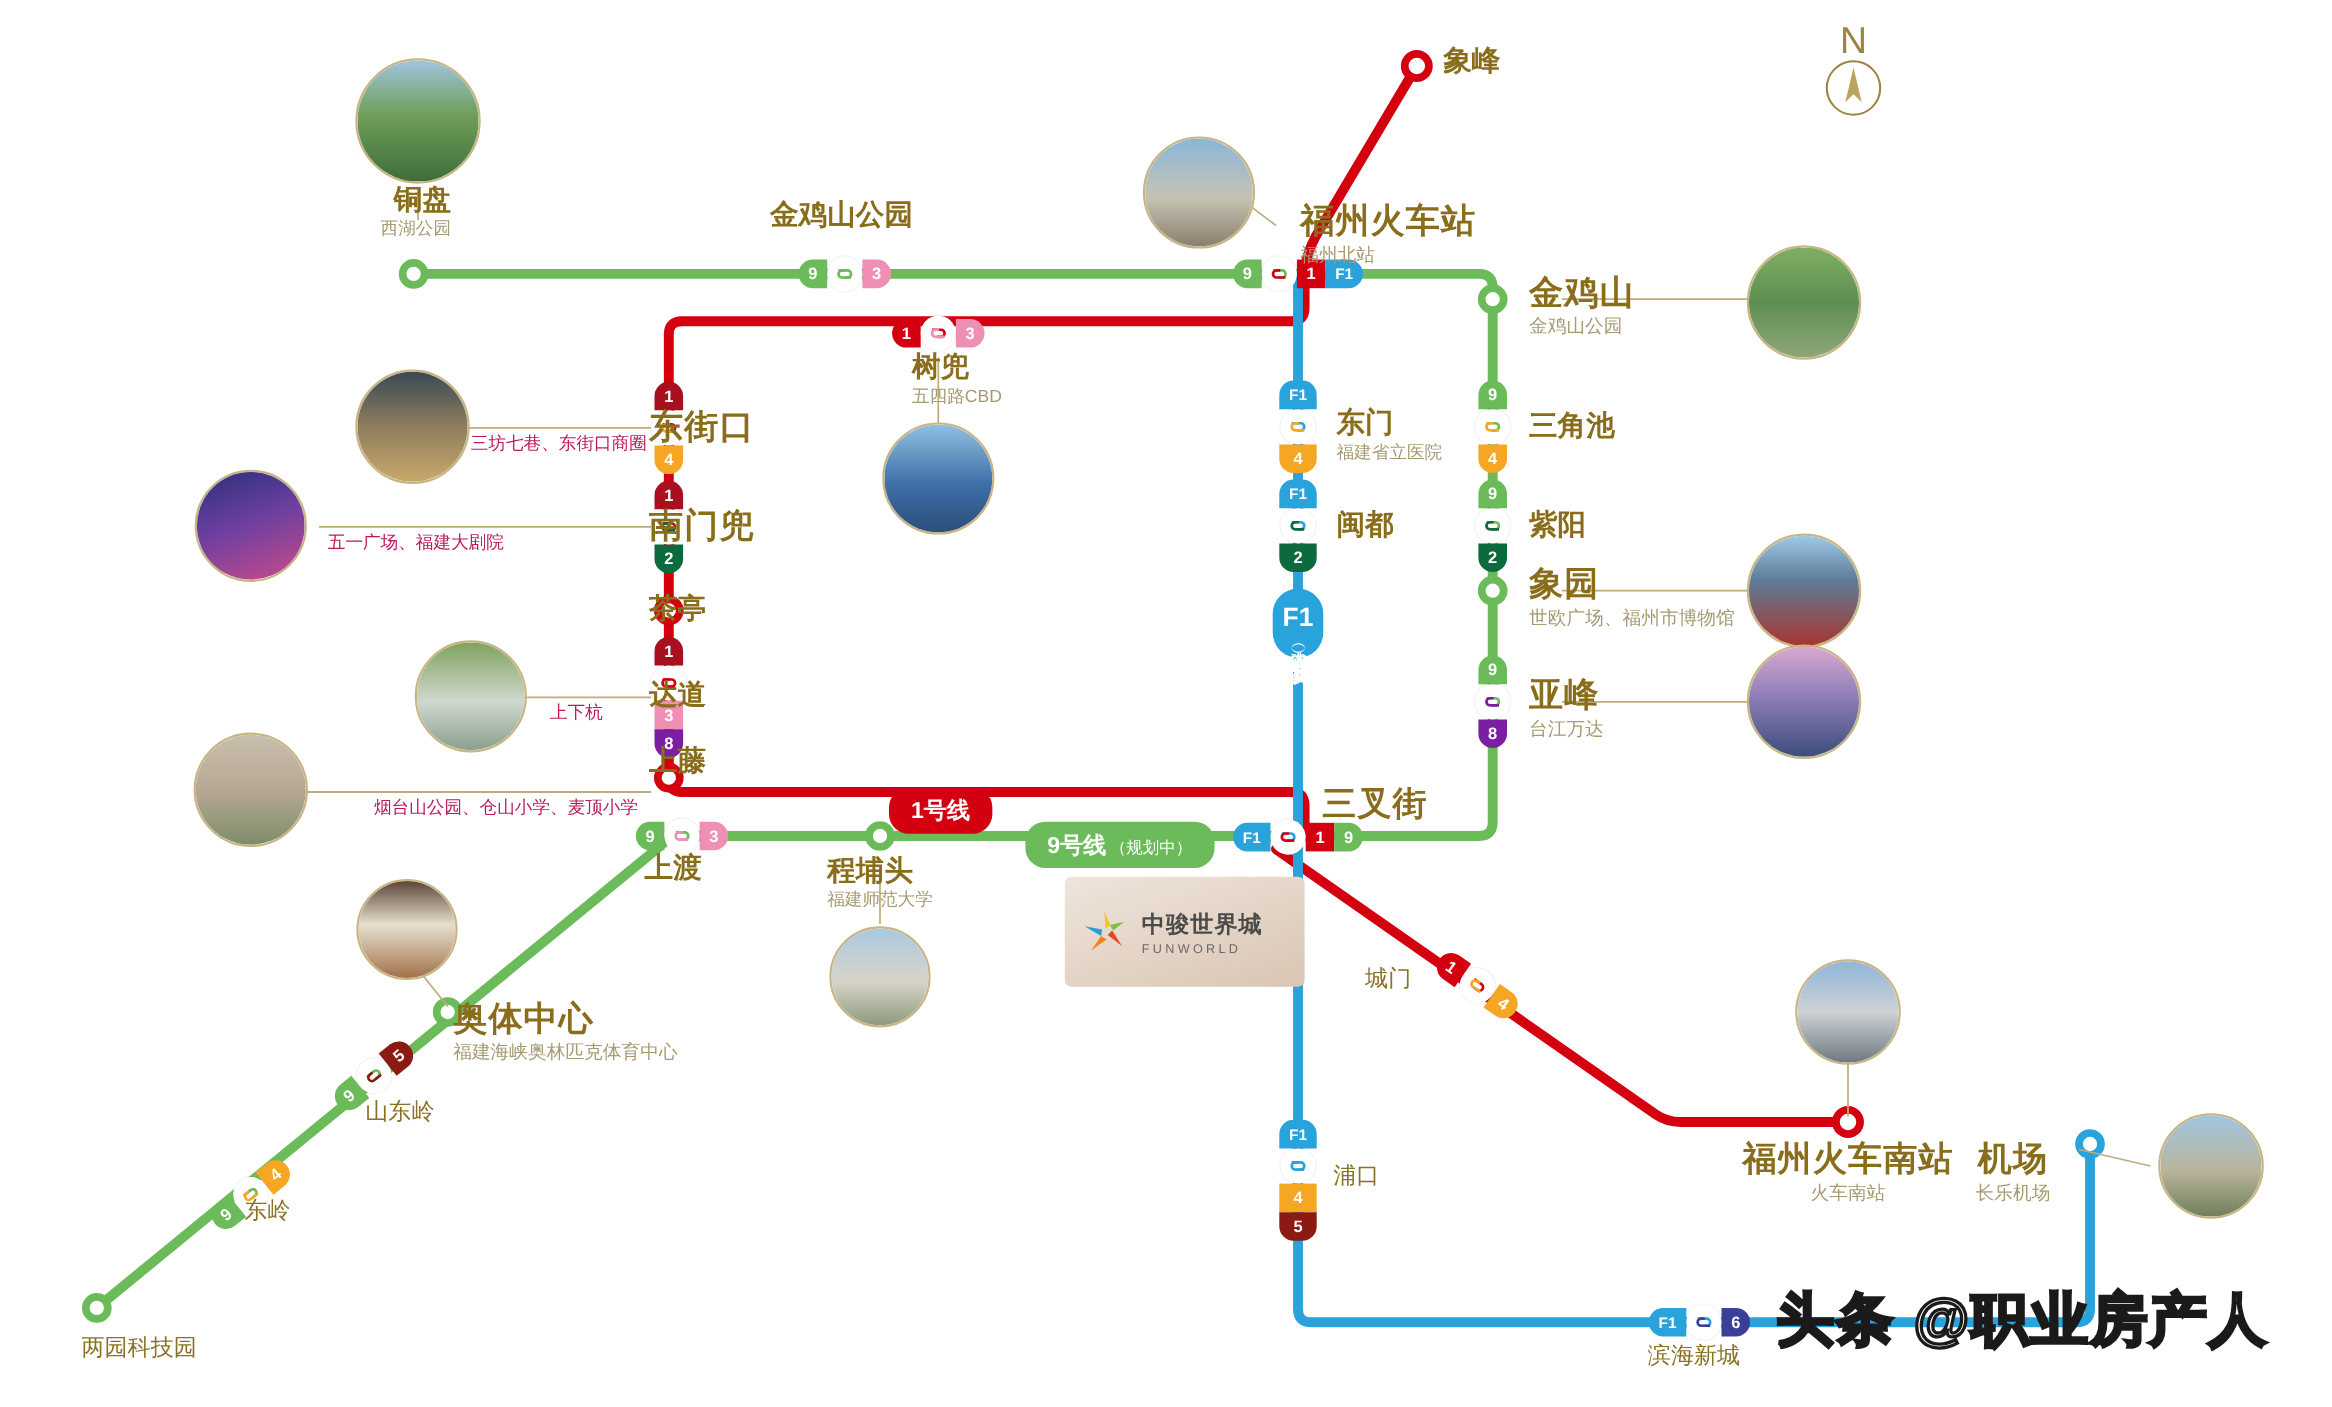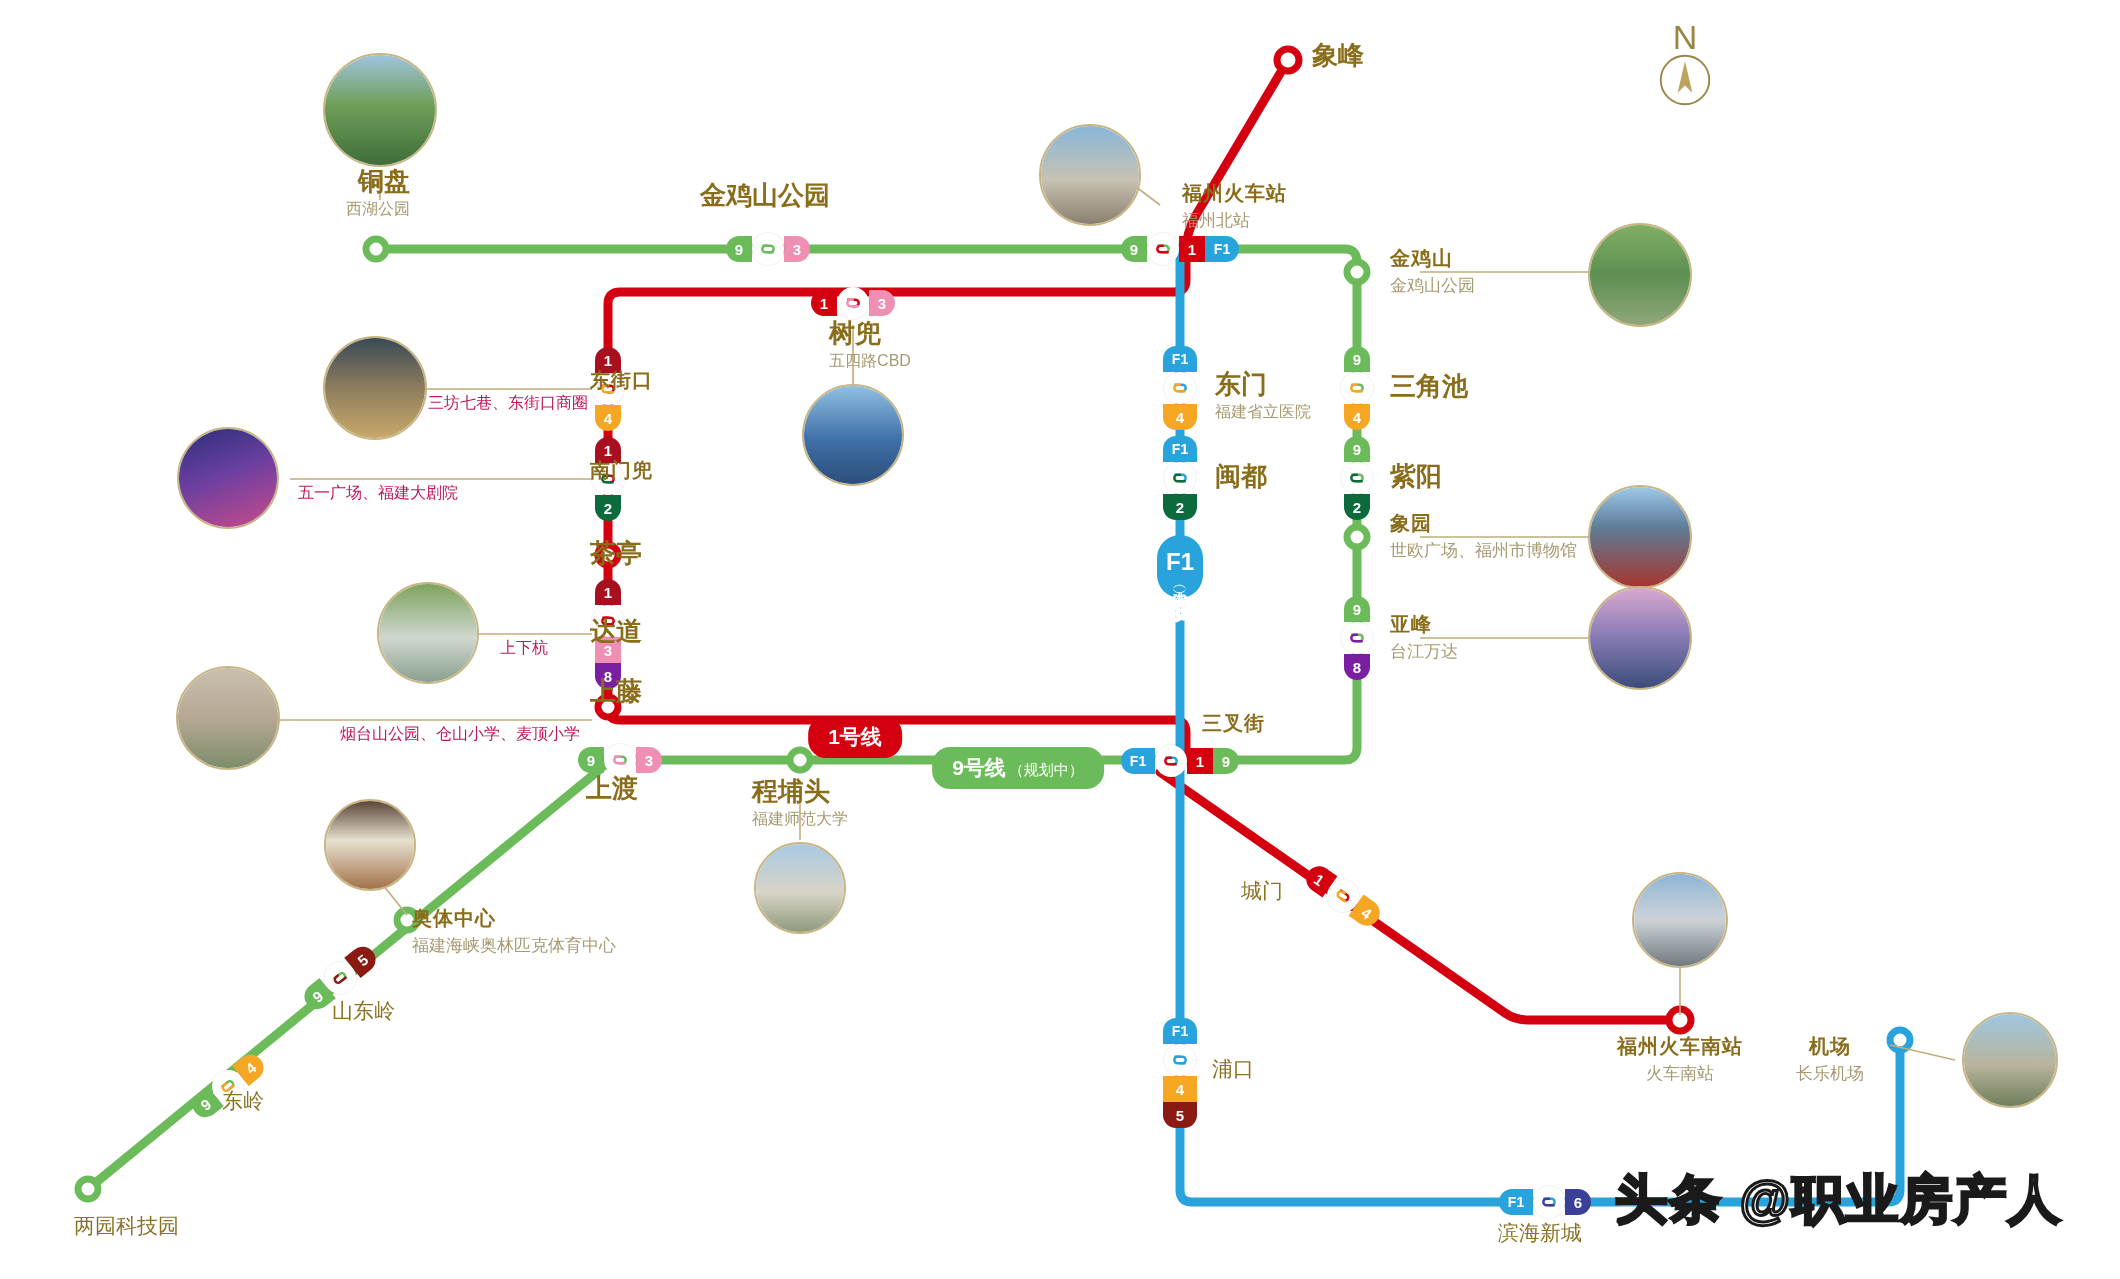--- a/index.html
+++ b/index.html
@@ -5,21 +5,21 @@
   html,body{margin:0;padding:0;background:#fff;}
   body{width:2120px;height:1279px;position:relative;overflow:hidden;
        font-family:"Liberation Sans","DejaVu Sans",sans-serif;}
   #map{position:absolute;left:0;top:0;width:2120px;height:1279px;}
   svg#lines{position:absolute;left:0;top:0;width:2120px;height:1279px;}
 
   
   .lbl{position:absolute;white-space:nowrap;color:#8a6d1a;line-height:1;}
   .lbl .nm{font-weight:bold;color:#8a6d1a;display:block;}
   .lbl .sub{display:block;color:#a79a72;margin-top:7px;font-weight:normal;}
-  .big .nm{font-size:20px;letter-spacing:1px;font-family:Liberation Mono, monospace;}
+  .big .nm{font-size:31px;letter-spacing:1px;}
   .big .sub{font-size:17px;}
   .mid .nm{font-size:26px;}
   .mid .sub{font-size:16px;}
   .sm .nm{font-size:21px;font-weight:normal;color:#8a7225;}
 
   
   .cap{position:absolute;white-space:nowrap;color:#be185d;font-size:16px;}
 
   
   .badges{position:absolute;display:flex;flex-direction:column;align-items:center;
@@ -569,20 +569,35 @@
 
   <div class="lbl sm" style="left:1498px;top:1222px;">
     <span class="nm">滨海新城</span>
   </div>
 
   <div class="cap" style="left:428px;top:393px;">三坊七巷、东街口商圈</div>
   <div class="cap" style="left:298px;top:483px;">五一广场、福建大剧院</div>
   <div class="cap" style="left:500px;top:638px;">上下杭</div>
   <div class="cap" style="left:340px;top:724px;">烟台山公园、仓山小学、麦顶小学</div>
 
+  <div id="fw">
+    <div class="star">
+      <svg viewBox="0 0 46 46" width="46" height="46">
+        <path d="M22 4 L27 17 L23 20 Z" fill="#f5c518"></path>
+        <path d="M40 14 L30 22 L27 17 Z" fill="#7ac143"></path>
+        <path d="M38 36 L25 26 L29 22 Z" fill="#e8452b"></path>
+        <path d="M10 40 L19 27 L24 30 Z" fill="#f58220"></path>
+        <path d="M4 18 L20 21 L19 27 Z" fill="#2a9fd6"></path>
+      </svg>
+    </div>
+    <div class="txt">
+      <div class="t1">中骏世界城</div>
+      <div class="t2">FUNWORLD</div>
+    </div>
+  </div>
 
   <div id="compass">
     <div class="nchar">N</div>
     <svg viewBox="0 0 60 60" width="56" height="56" style="margin-left:2px;">
       <circle cx="30" cy="30" r="26" fill="none" stroke="#9a8545" stroke-width="2"></circle>
       <path d="M30 10 L38 44 L30 36 L22 44 Z" fill="#bda45e"></path>
     </svg>
   </div>
 
   <div id="wm">头条 @职业房产人</div>

